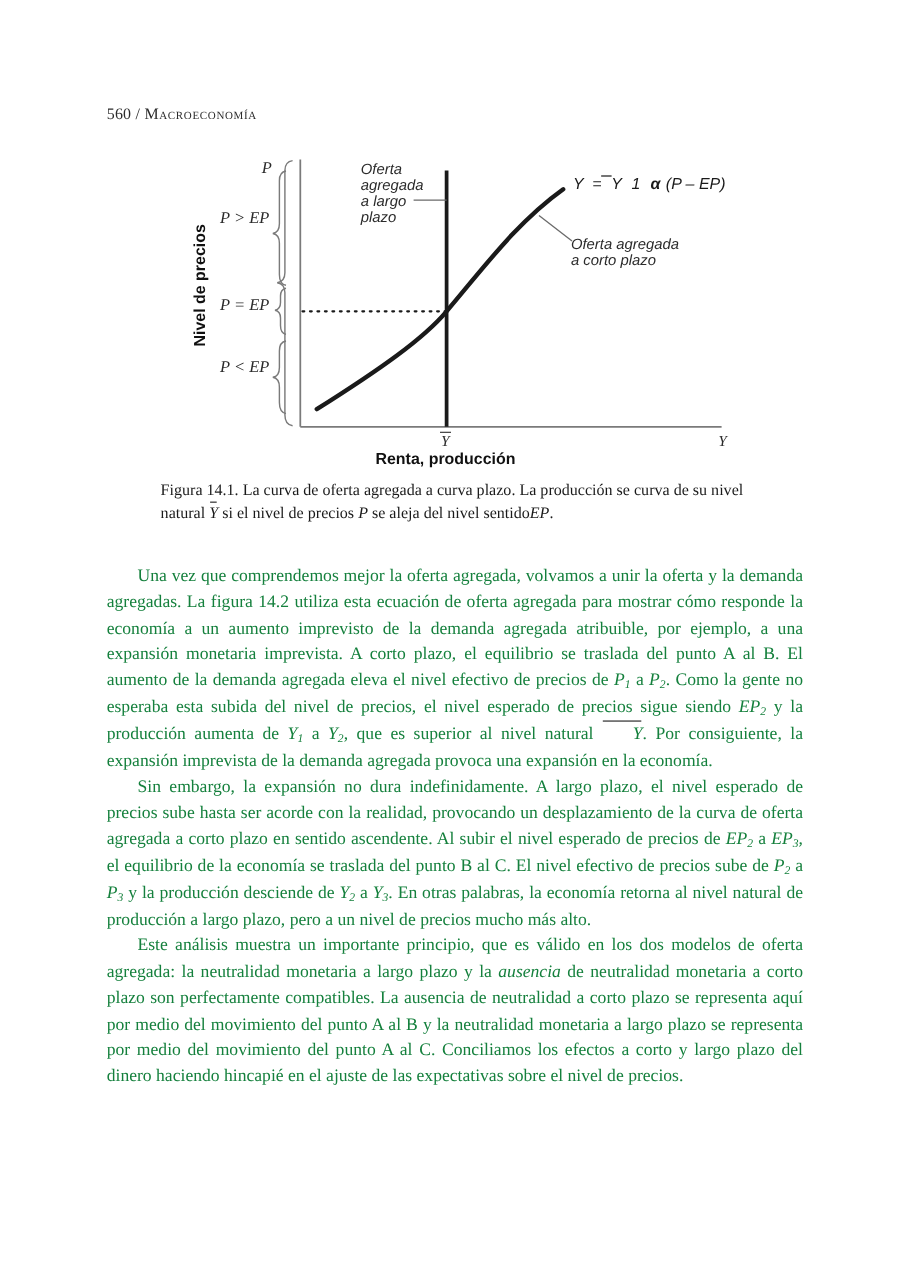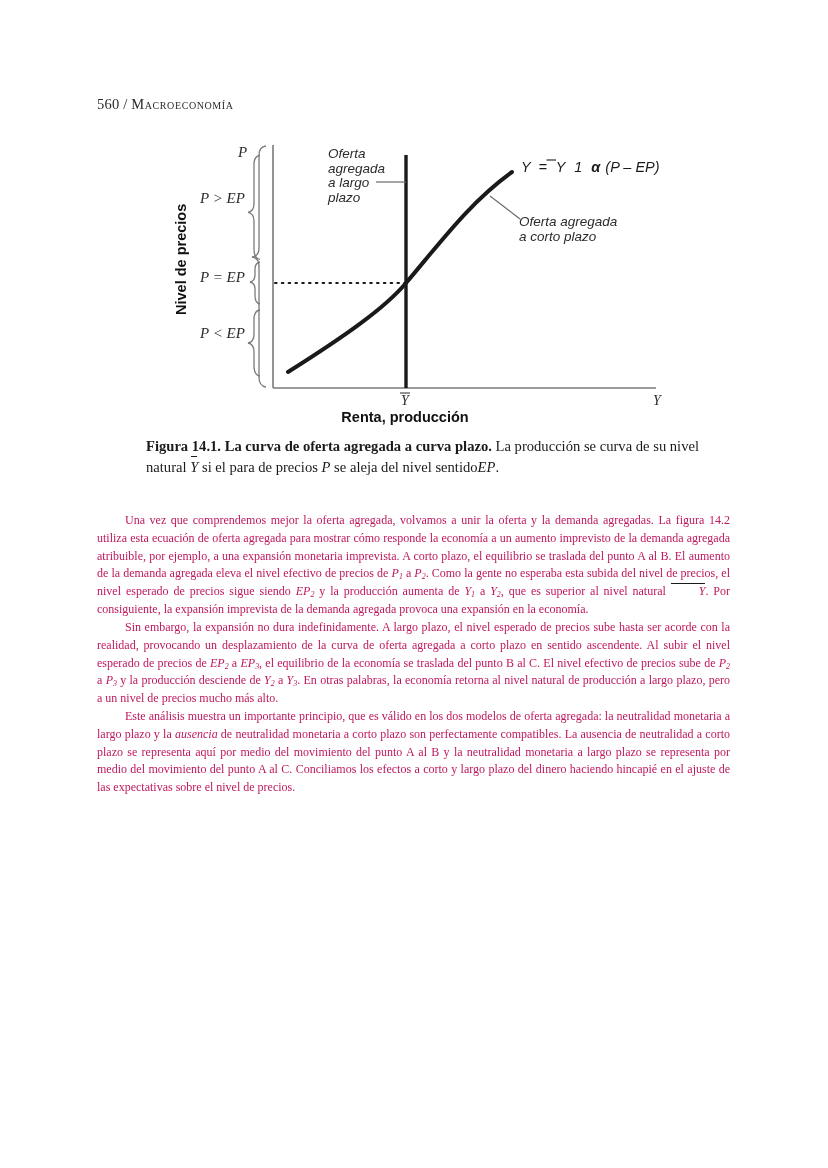--- a/index.html
+++ b/index.html
@@ -51,41 +51,41 @@
   .fig-caption {
     position: absolute;
     left: 146px;
     top: 436px;
     width: 560px;
     font-size: 14.6px;
     line-height: 1.42;
     color: #1a1a1a;
     text-align: left;
   }
-  .fig-caption b { font-weight: bold; }
+  .fig-caption b { font-weight: normal; }
   .fig-caption .ital { font-style: italic; }
   .ovl { position: relative; display: inline-block; }
   .ovl > .bar {
     position: absolute;
     left: 0.04em; right: 0.06em;
     top: -0.06em;
     height: 1px;
     background: #1a1a1a;
   }
 
   
   .body {
     position: absolute;
     left: 97px;
     top: 512px;
     width: 633px;
-    font-size: 12px;
+    font-size: 16px;
     line-height: 1.485;
     text-align: justify;
-    color: #be185d;
+    color: #15803d;
     hyphens: manual;
   }
   .body p {
     margin: 0;
     text-indent: 28px;
   }
   .body i { font-style: italic; }
   sub {
     font-size: 0.66em;
     vertical-align: -0.26em;
@@ -170,21 +170,21 @@
       <text x="265" y="292" text-anchor="middle" font-family="Liberation Sans, sans-serif" font-weight="bold" font-size="14.5" fill="#111">Renta, producción</text>
     </svg>
   </div>
 
   <div class="fig-caption">
     <b>Figura 14.1.</b>
     <b>La curva de oferta agregada a curva plazo.</b>
     <span>La producción se curva de</span>
     <span>su nivel natural</span>
     <span class="ovl ital"><span class="bar"></span><span>Y</span></span>
-    <span>si el para de precios</span>
+    <span>si el nivel de precios</span>
     <span class="ital">P</span>
     <span>se aleja del nivel sentido</span><span class="ital">EP</span><span>.</span>
   </div>
 
   <div class="body">
 
     <p><span>Una vez que comprendemos mejor la oferta agregada, volvamos a unir la oferta y la demanda agregadas. La figura 14.2 utiliza esta ecuación de oferta agregada para mostrar cómo responde la economía a un aumento imprevisto de la deman­da agregada atribuible, por ejemplo, a una expansión monetaria imprevista. A cor­to plazo, el equilibrio se traslada del punto A al B. El aumento de la demanda agregada eleva el nivel efectivo de precios de </span><i>P</i><sub>1</sub><span> a </span><i>P</i><sub>2</sub><span>. Como la gente no esperaba esta subida del nivel de precios, el nivel esperado de precios sigue siendo </span><i>EP</i><sub>2</sub><span> y la producción aumenta de </span><i>Y</i><sub>1</sub><span> a </span><i>Y</i><sub>2</sub><span>, que es superior al nivel natural </span><span class="ovl"><span class="bar"></span><i>Y</i></span><span>. Por consiguien­te, la expansión imprevista de la demanda agregada provoca una expansión en la economía.</span></p>
 
     <p><span>Sin embargo, la expansión no dura indefinidamente. A largo plazo, el nivel esperado de precios sube hasta ser acorde con la realidad, provocando un des­plazamiento de la curva de oferta agregada a corto plazo en sentido ascendente. Al subir el nivel esperado de precios de </span><i>EP</i><sub>2</sub><span> a </span><i>EP</i><sub>3</sub><span>, el equilibrio de la economía se traslada del punto B al C. El nivel efectivo de precios sube de </span><i>P</i><sub>2</sub><span> a </span><i>P</i><sub>3</sub><span> y la produc­ción desciende de </span><i>Y</i><sub>2</sub><span> a </span><i>Y</i><sub>3</sub><span>. En otras palabras, la economía retorna al nivel natural de producción a largo plazo, pero a un nivel de precios mucho más alto.</span></p>
 

